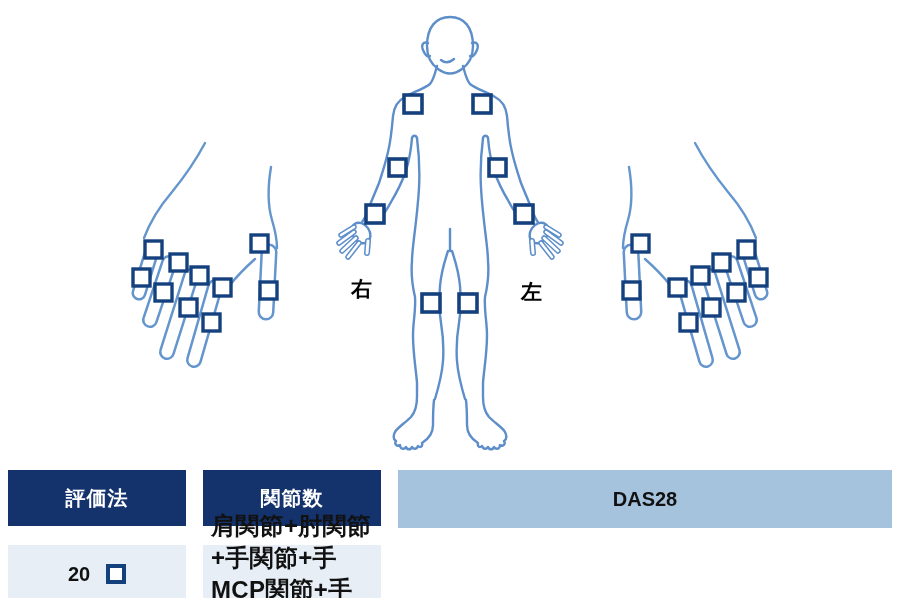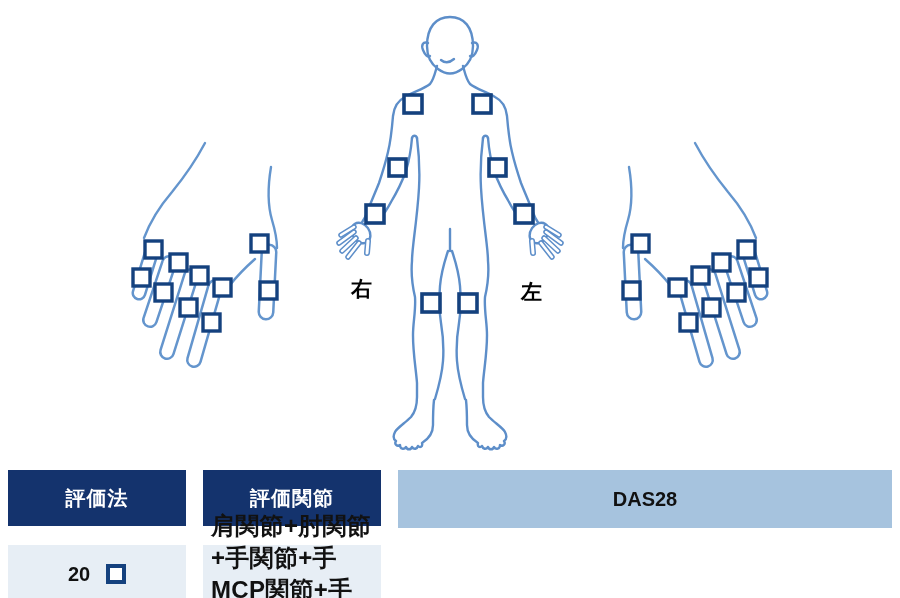--- a/index.html
+++ b/index.html
@@ -156,21 +156,21 @@
       <rect x="632" y="235" width="17" height="17"></rect>
       <rect x="623" y="282" width="17" height="17"></rect>
     </g>
   </svg>
 
   <div class="side-label" id="label-right">右</div>
   <div class="side-label" id="label-left">左</div>
 
   <div class="joint-table">
     <div class="cell head">評価法</div>
-    <div class="cell head">評価関節</div>
+    <div class="cell head">関節数</div>
 
     <div class="cell data method">DAS28</div>
     <div class="cell data count">
       <span>20</span>
       <span class="checkbox"></span>
     </div>
     <div class="cell data joints">肩関節+肘関節+手関節+手MCP関節+手PIP関節+膝</div>
   </div>
 
 </div>

